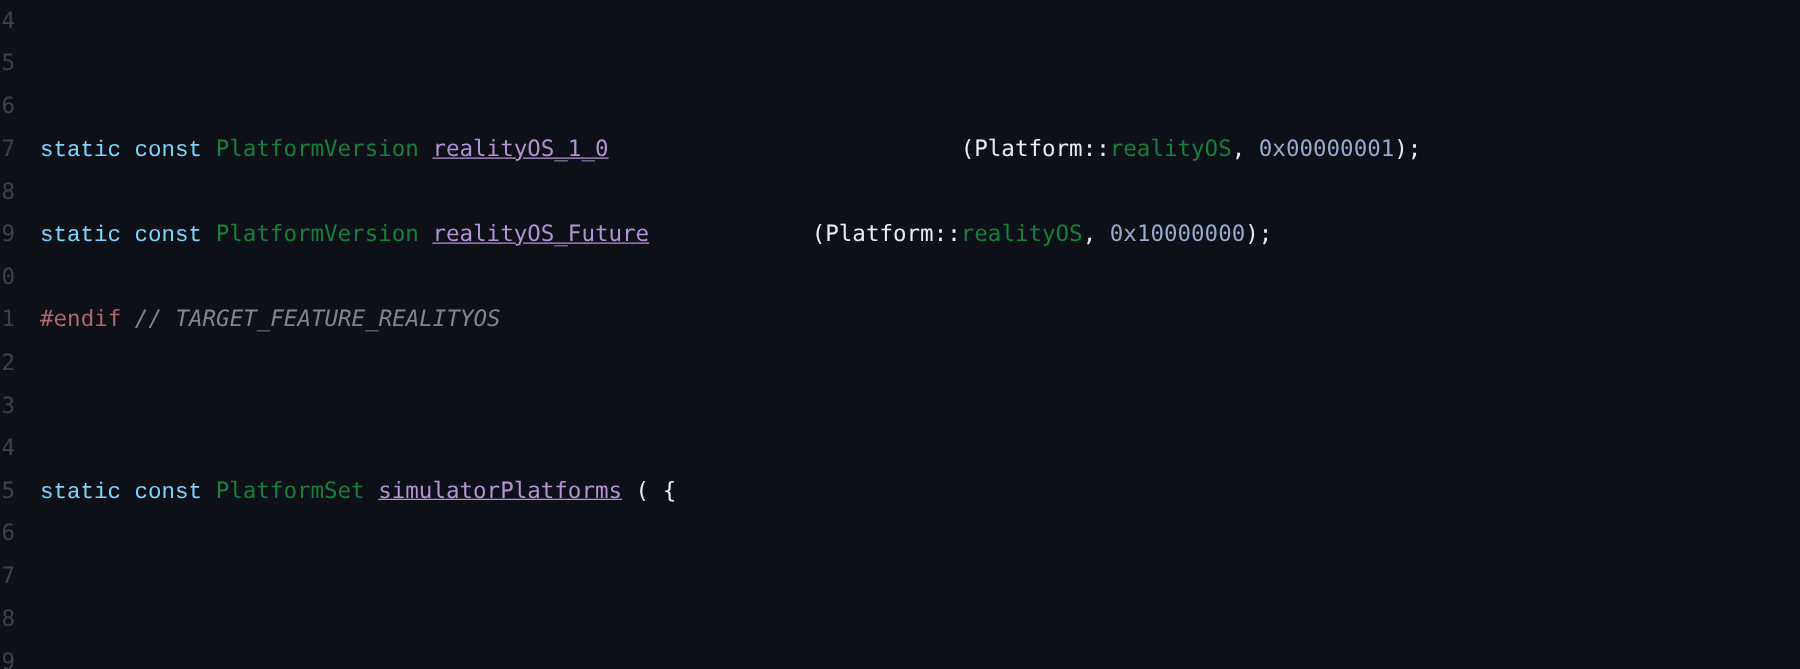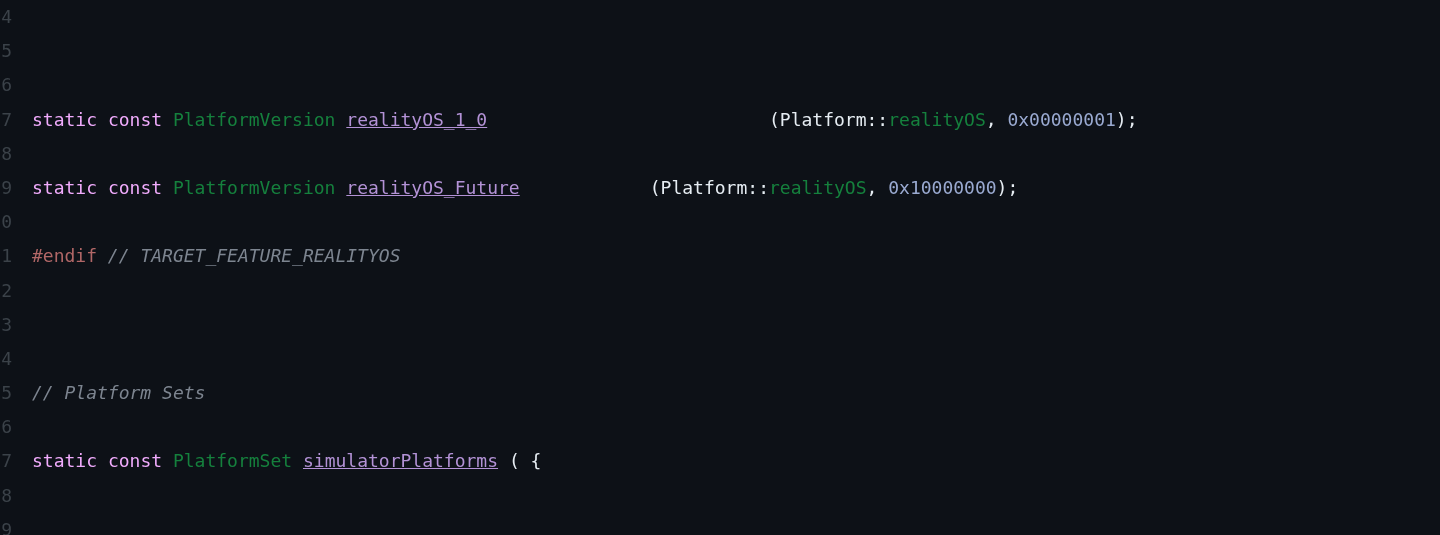--- a/index.html
+++ b/index.html
@@ -28,21 +28,21 @@
     flex: 1;
     padding-left: 12px;
     white-space: pre;
     color: #c9d1d9;
   }
   .line { height: 34.2px; }
   .gutter .line { color: #3b4249; }
   .tok-directive { color: #7d8590; font-style: italic; }
   .tok-directive-strong { color: #e6edf3; }
   .tok-endif { color: #b16767; }
-  .tok-keyword { color: #f0abfc; }
+  .tok-keyword { color: #7dd3fc; font-family: Liberation Mono, monospace; }
   .tok-type { color: #15803d; }
   .tok-ident { color: #b392d6; text-decoration: underline; }
   .tok-punct { color: #e6edf3; }
   .tok-scope { color: #e6edf3; }
   .tok-member { color: #15803d; }
   .tok-number { color: #9aaad1; text-align: right; }
   .tok-comment { color: #7d8590; font-style: italic; }
 </style>
 </head>
 <body>
@@ -66,21 +66,20 @@
     <div class="line">8</div>
     <div class="line">9</div>
   </div>
 
   <div class="code">
 <div class="line"></div>
 <div class="line"><span class="tok-keyword">static</span> <span class="tok-keyword">const</span> <span class="tok-type">PlatformVersion</span> <span class="tok-ident">realityOS_1_0</span><span>                          </span><span class="tok-punct">(</span><span class="tok-scope">Platform</span><span class="tok-punct">::</span><span class="tok-member">realityOS</span><span class="tok-punct">, </span><span class="tok-number">0x00000001</span><span class="tok-punct">);</span></div>
 <div class="line"><span class="tok-keyword">static</span> <span class="tok-keyword">const</span> <span class="tok-type">PlatformVersion</span> <span class="tok-ident">realityOS_Future</span><span>            </span><span class="tok-punct">(</span><span class="tok-scope">Platform</span><span class="tok-punct">::</span><span class="tok-member">realityOS</span><span class="tok-punct">, </span><span class="tok-number">0x10000000</span><span class="tok-punct">);</span></div>
 <div class="line"><span class="tok-endif">#endif</span><span class="tok-comment"> // TARGET_FEATURE_REALITYOS</span></div>
 <div class="line"></div>
-<div class="line"><span class="tok-comment">// Platform Sets</span></div>
 <div class="line"><span class="tok-keyword">static</span> <span class="tok-keyword">const</span> <span class="tok-type">PlatformSet</span> <span class="tok-ident">simulatorPlatforms</span><span class="tok-punct"> ( {</span></div>
 
 
 
 
 
 
 
 
   </div>

